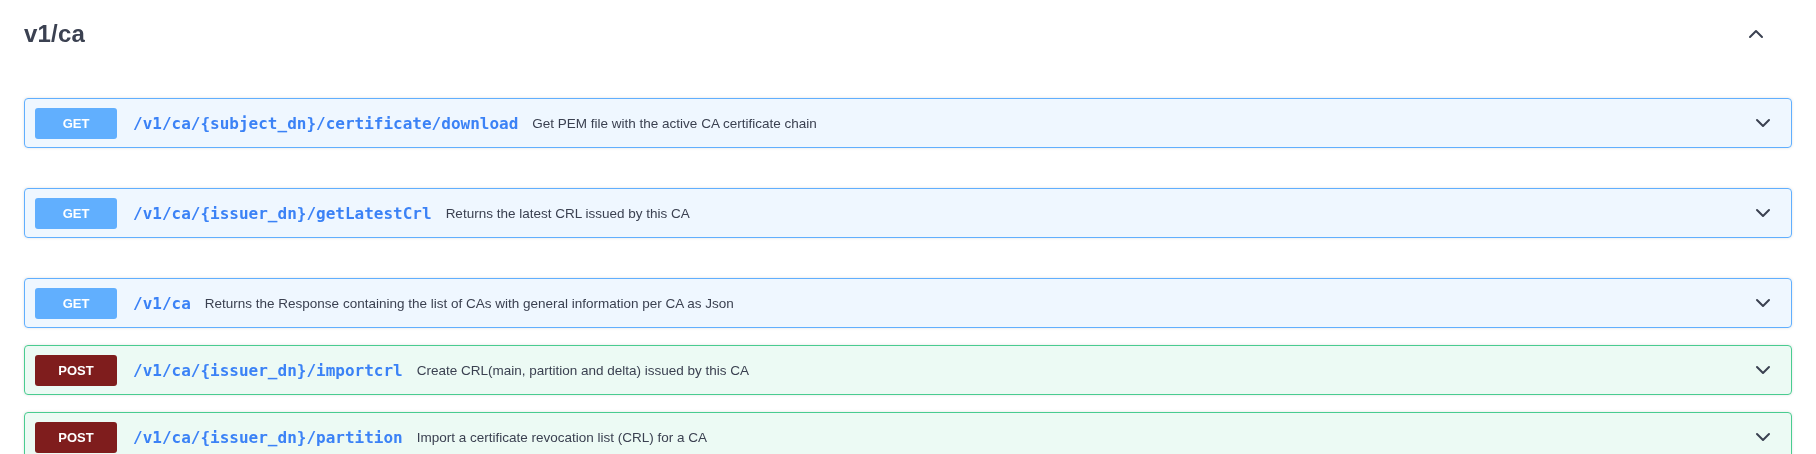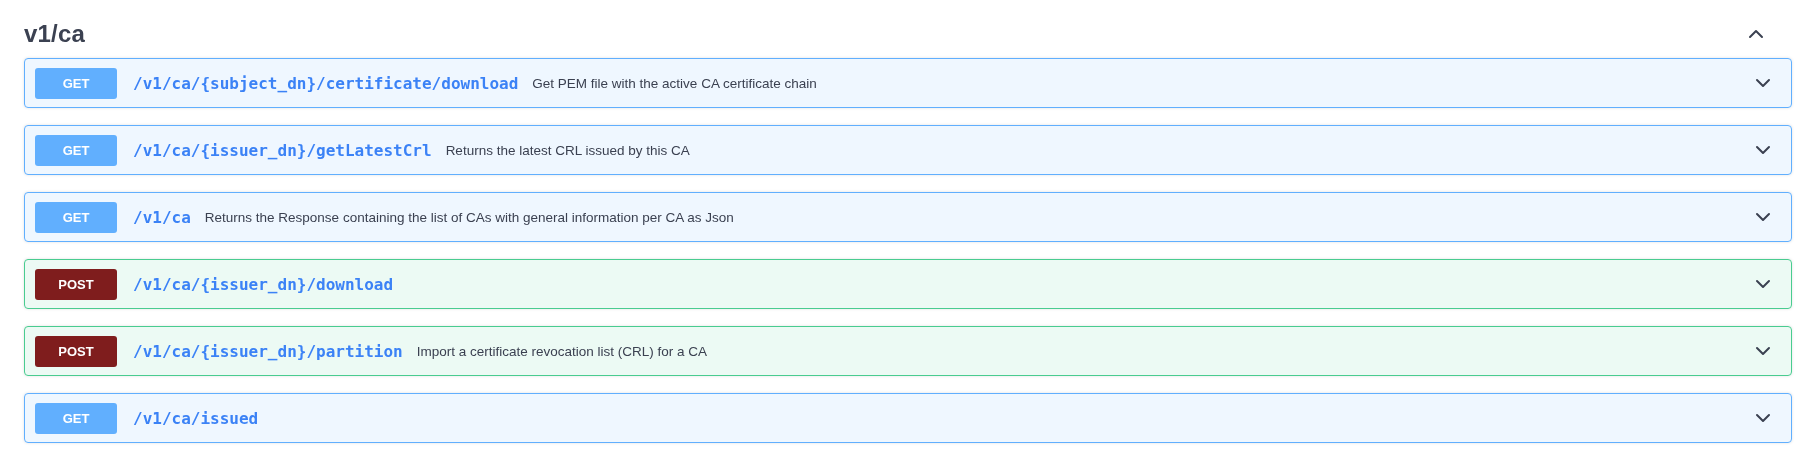--- a/index.html
+++ b/index.html
@@ -42,20 +42,21 @@
     margin-bottom: 17px;
     border-radius: 4px;
     border: 1px solid;
     box-shadow: 0 0 3px rgba(0,0,0,0.12);
     padding: 0 18px 0 10px;
     cursor: pointer;
   }
   .opblock.get {
     background: rgba(97,175,254,0.10);
     border-color: #61affe;
+    margin-top: 40px;
   }
   .opblock.post {
     background: rgba(73,204,144,0.10);
     border-color: #49cc90;
   }
   .method-badge {
     min-width: 82px;
     padding: 8px 0;
     text-align: center;
     border-radius: 3px;
@@ -134,21 +135,22 @@
     <span class="endpoint-desc">Returns the Response containing the list of CAs with general information per CA as Json</span>
     <span class="row-chevron">
       <svg class="chev-svg" width="20" height="20" viewBox="0 0 20 20">
         <path d="M4 7 L10 13 L16 7" fill="none" stroke="#3b4151" stroke-width="2" stroke-linecap="round" stroke-linejoin="round"></path>
       </svg>
     </span>
   </div>
 
   <div class="opblock post">
     <span class="method-badge">POST</span>
-    <span class="endpoint-path">/v1/ca/{issuer_dn}/download</span>
+    <span class="endpoint-path">/v1/ca/{issuer_dn}/importcrl</span>
+    <span class="endpoint-desc">Create CRL(main, partition and delta) issued by this CA</span>
     <span class="row-chevron">
       <svg class="chev-svg" width="20" height="20" viewBox="0 0 20 20">
         <path d="M4 7 L10 13 L16 7" fill="none" stroke="#3b4151" stroke-width="2" stroke-linecap="round" stroke-linejoin="round"></path>
       </svg>
     </span>
   </div>
 
   <div class="opblock post">
     <span class="method-badge">POST</span>
     <span class="endpoint-path">/v1/ca/{issuer_dn}/partition</span>

